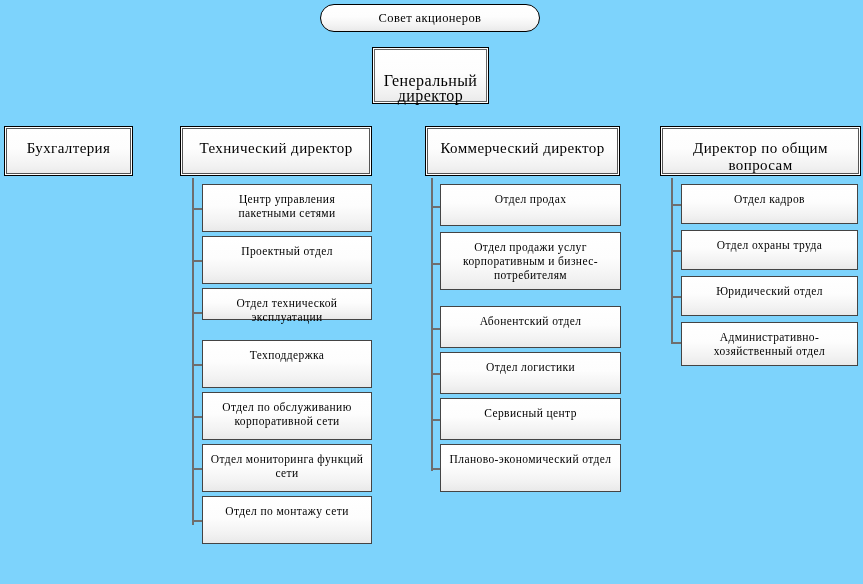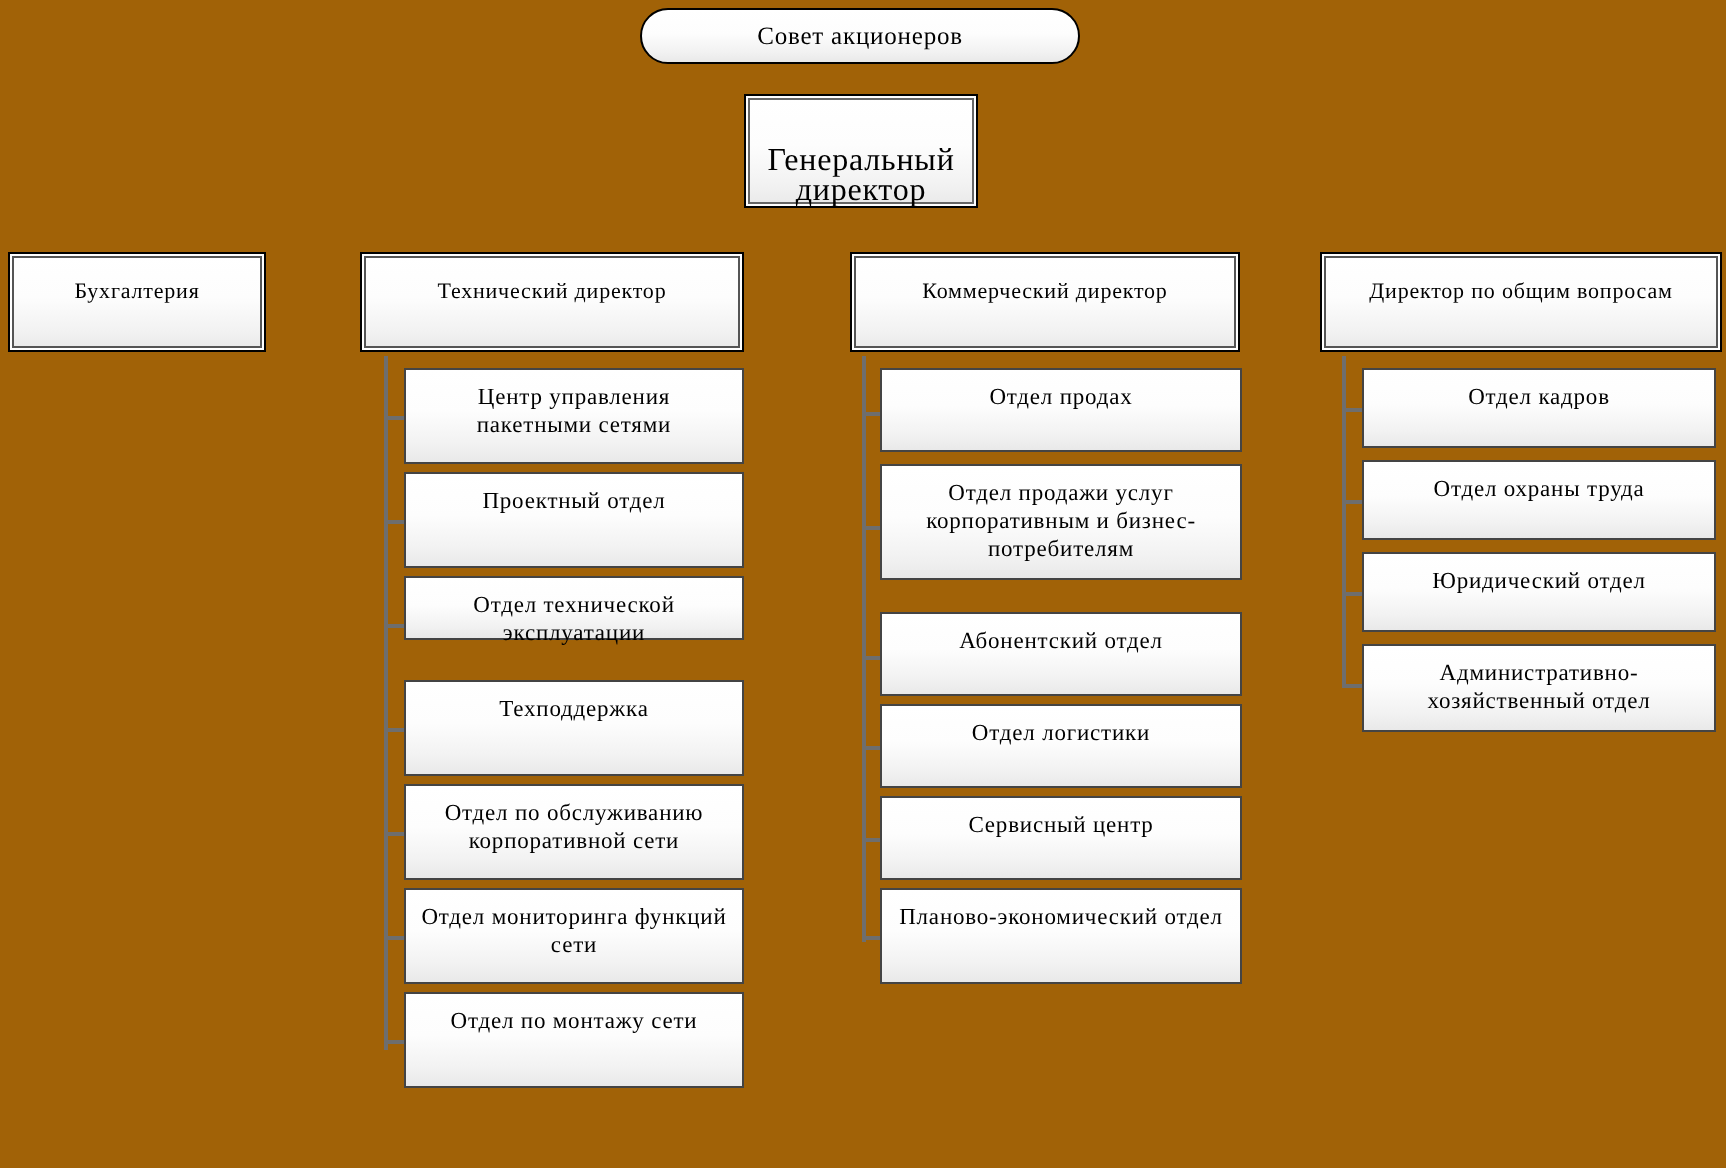--- a/index.html
+++ b/index.html
@@ -13,21 +13,21 @@
     position: relative;
     overflow: hidden;
     font-family: "Liberation Serif", "DejaVu Serif", serif;
   }
 
   #chart-canvas {
     position: absolute;
     left: 0; top: 0;
     width: 863px;
     height: 584px;
-    background: #a16207;
+    background: #7dd3fc;
   }
 
   
   .node {
     position: absolute;
     box-sizing: border-box;
     background: linear-gradient(to bottom, #ffffff 0%, #fdfdfd 45%, #f2f2f2 80%, #e9e9e9 100%);
     color: #000000;
     text-align: center;
     letter-spacing: 0.4px;
@@ -55,21 +55,21 @@
   }
 
   
   .node.header {
     border: 1px solid #000000;
     box-shadow: inset 0 0 0 1px #ffffff, inset 0 0 0 2px #555555;
     display: flex;
     align-items: flex-start;
     justify-content: center;
     padding-top: 13px;
-    font-size: 11px;
+    font-size: 15px;
   }
 
   
   .node.leaf {
     border: 1px solid #444444;
     display: flex;
     align-items: flex-start;
     justify-content: flex-end;
     padding: 7px 6px 0 6px;
     font-size: 11.5px;

